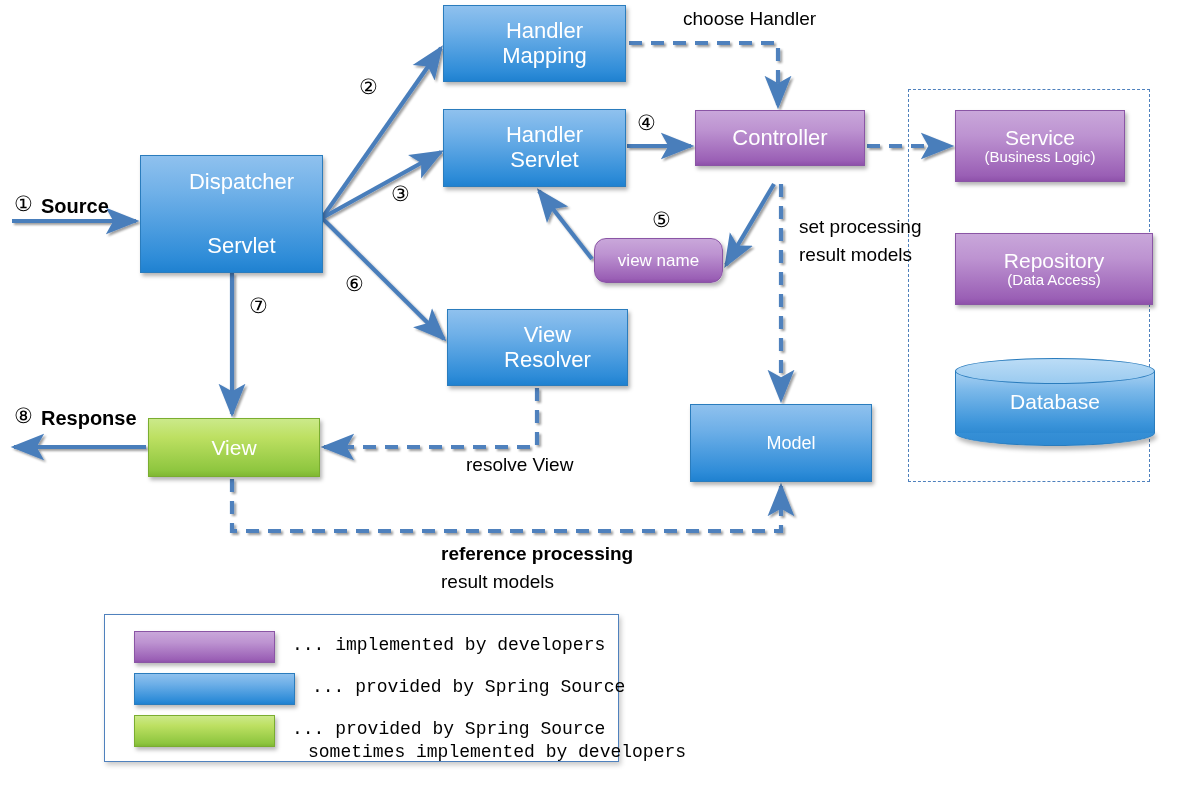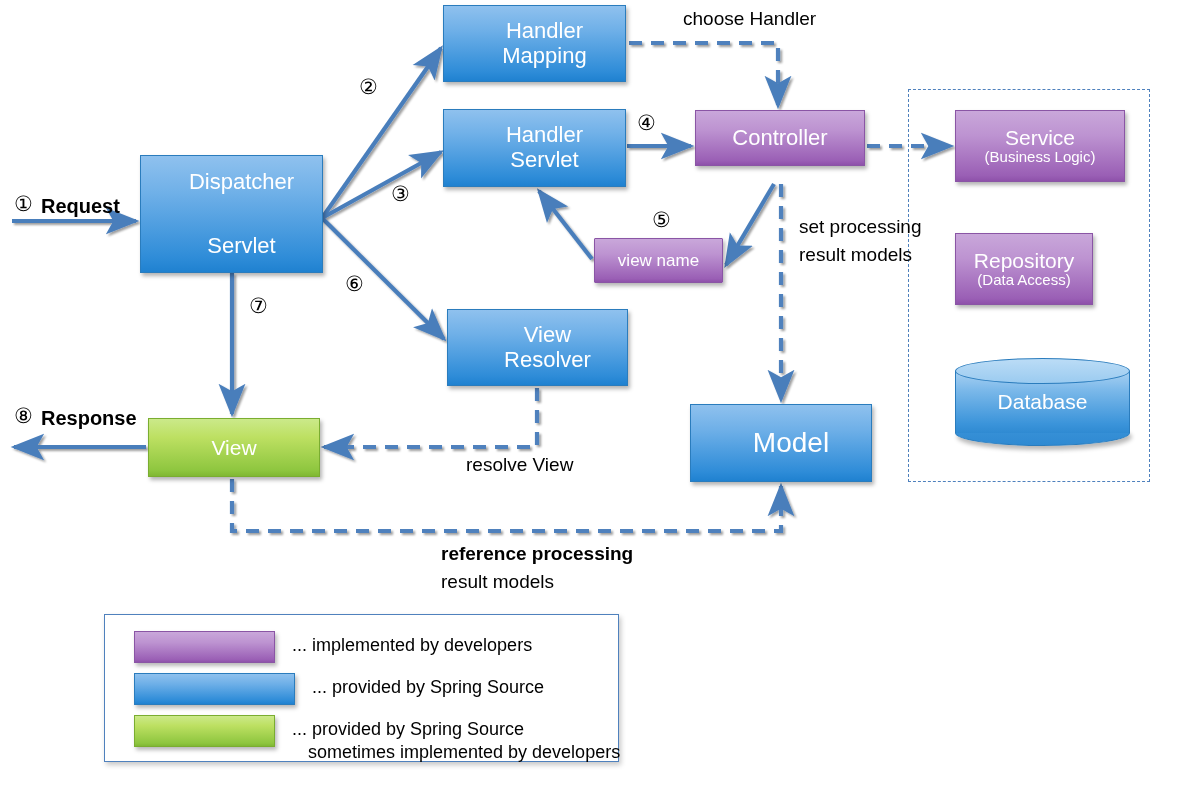--- a/index.html
+++ b/index.html
@@ -120,20 +120,21 @@
     box-sizing: border-box;
     background: #ffffff;
     border: 1px solid #4f81bd;
     box-shadow: 2px 3px 5px rgba(0,0,0,0.22);
     z-index: 6;
   }
   .legend-row {
     position: absolute;
     display: flex;
     align-items: flex-start;
+    font-family: Liberation Mono, monospace;
   }
   .swatch {
     width: 139px;
     height: 30px;
     box-shadow: 2px 3px 4px rgba(0,0,0,0.28);
     flex: none;
   }
   .legend-text {
     margin-left: 17px;
     font-size: 18px;
@@ -221,66 +222,66 @@
 
   <div class="node blue" style="left:443px; top:109px; width:183px; height:78px; font-size:22px;">
     <span class="ln">Handler</span>
     <span class="ln">Servlet</span>
   </div>
 
   <div class="node purple" style="left:695px; top:110px; width:170px; height:56px; font-size:22px;">
     <span class="ln">Controller</span>
   </div>
 
-  <div class="node purple" style="left:594px; top:238px; width:129px; height:45px; font-size:17px; border-radius:1px;">
+  <div class="node purple" style="left:594px; top:238px; width:129px; height:45px; font-size:17px; border-radius:12px;">
     <span class="ln">view name</span>
   </div>
 
   <div class="node blue" style="left:447px; top:309px; width:181px; height:77px; font-size:22px;">
     <span class="ln">View</span>
     <span class="ln">Resolver</span>
   </div>
 
   <div class="node green" style="left:148px; top:418px; width:172px; height:59px; font-size:21px;">
     <span class="ln">View</span>
   </div>
 
-  <div class="node blue" style="left:690px; top:404px; width:182px; height:78px; font-size:28px;">
+  <div class="node blue" style="left:690px; top:404px; width:182px; height:78px; font-size:18px;">
     <span class="ln">Model</span>
   </div>
 
   <div class="node purple" style="left:955px; top:110px; width:170px; height:72px; font-size:21px;">
     <span class="ln">Service</span>
     <span class="ln sub">(Business Logic)</span>
   </div>
 
-  <div class="node purple" style="left:955px; top:233px; width:138px; height:72px; font-size:21px;">
+  <div class="node purple" style="left:955px; top:233px; width:198px; height:72px; font-size:21px;">
     <span class="ln">Repository</span>
     <span class="ln sub">(Data Access)</span>
   </div>
 
-  <div class="cyl" style="left:955px; top:358px; width:175px; height:88px;">
+  <div class="cyl" style="left:955px; top:358px; width:200px; height:88px;">
     <div class="bottom"></div>
     <div class="body"></div>
     <div class="top"></div>
     <div class="cap">
       <span>Database</span>
     </div>
   </div>
 
   <span class="step" style="left:14px; top:192px;">①</span>
   <span class="step" style="left:359px; top:75px;">②</span>
   <span class="step" style="left:391px; top:182px;">③</span>
   <span class="step" style="left:637px; top:111px;">④</span>
   <span class="step" style="left:652px; top:208px;">⑤</span>
   <span class="step" style="left:345px; top:272px;">⑥</span>
   <span class="step" style="left:249px; top:294px;">⑦</span>
   <span class="step" style="left:14px; top:404px;">⑧</span>
 
-  <span class="lbl bold" style="left:41px; top:194px; font-size:20px;">Request</span>
+  <span class="lbl bold" style="left:41px; top:194px; font-size:20px;">Source</span>
   <span class="lbl bold" style="left:41px; top:406px; font-size:20px;">Response</span>
 
   <span class="lbl" style="left:683px; top:7px;">choose Handler</span>
 
 
   <span class="lbl" style="left:799px; top:215px;">set processing</span>
   <span class="lbl" style="left:799px; top:243px;">result models</span>
 
   <span class="lbl" style="left:466px; top:453px;">resolve View</span>
 

